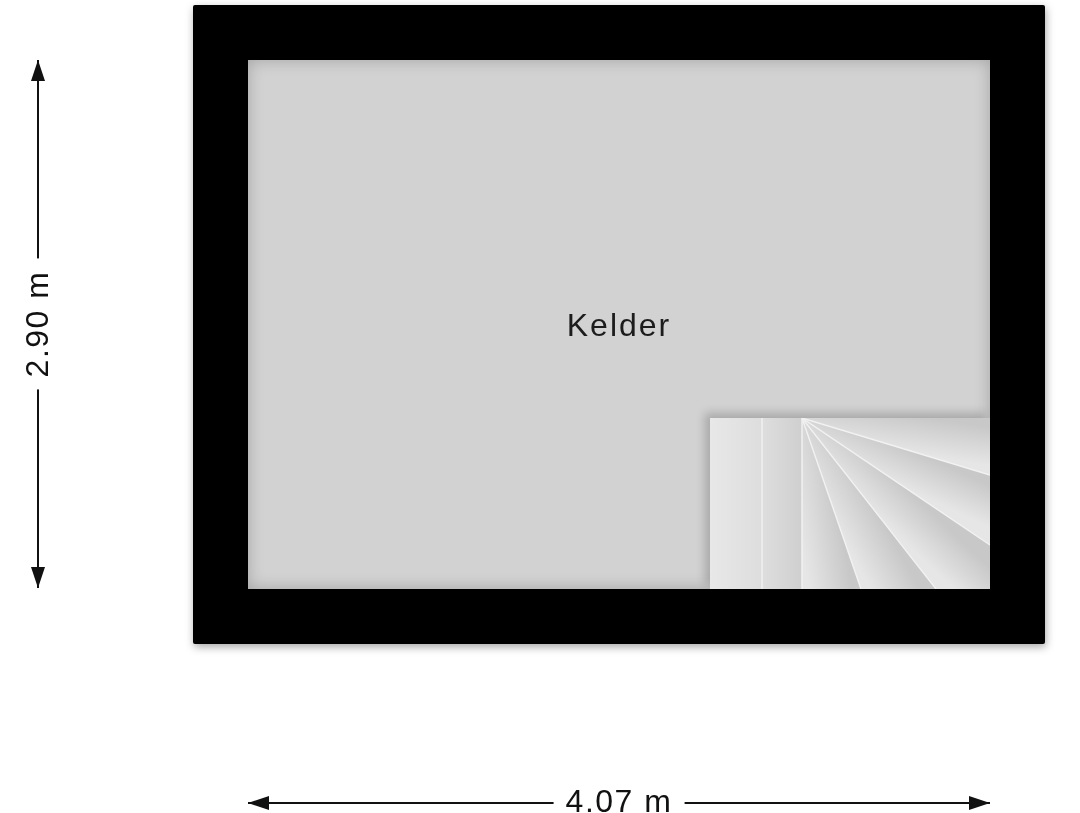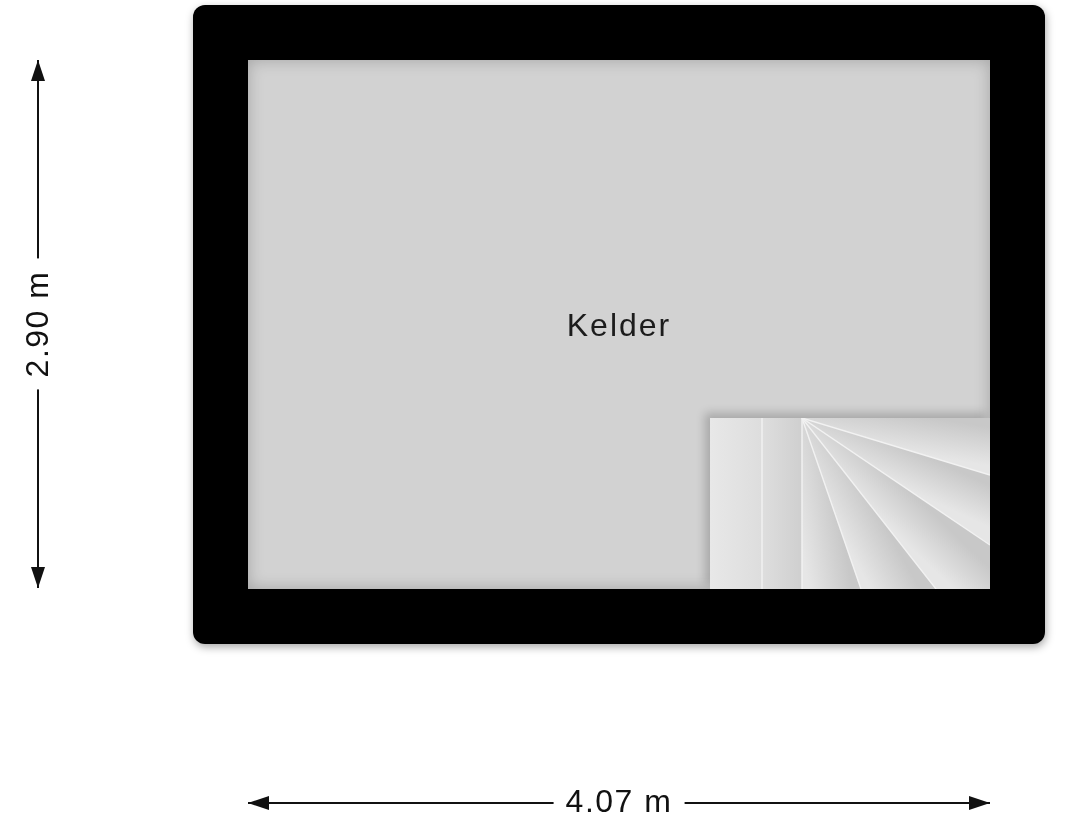--- a/index.html
+++ b/index.html
@@ -3,21 +3,21 @@
 <meta charset="utf-8">
 <style>
   html, body { margin: 0; padding: 0; background: #ffffff; }
   body { width: 1080px; height: 813px; overflow: hidden; position: relative;
          font-family: "Liberation Sans", sans-serif; }
 
   .canvas { position: absolute; left: 0; top: 0; width: 1080px; height: 813px; background: #ffffff; }
 
   
   .plan { position: absolute; left: 193px; top: 5px; width: 852px; height: 639px;
-          background: #000000; border-radius: 12px;
+          background: #000000; border-radius: 2px;
           box-shadow: 1px 3px 9px rgba(0,0,0,0.35); }
 
   
   .floor { position: absolute; left: 55px; top: 55px; right: 55px; bottom: 55px;
            background: #d2d2d2;
            box-shadow: inset 0 0 16px rgba(0,0,0,0.22); }
 
   .room-label { position: absolute; left: 50%; top: 50%;
                 transform: translate(-50%, -50%);
                 font-size: 32px; letter-spacing: 2px; color: #1c1c1c; white-space: nowrap; }

